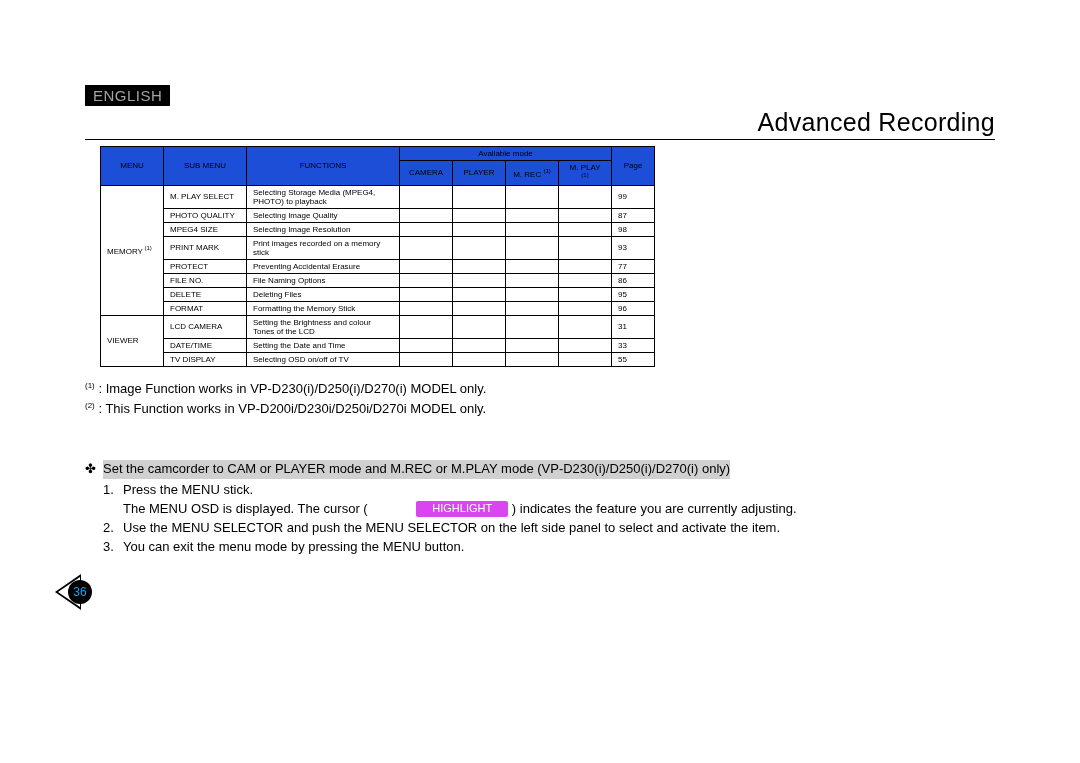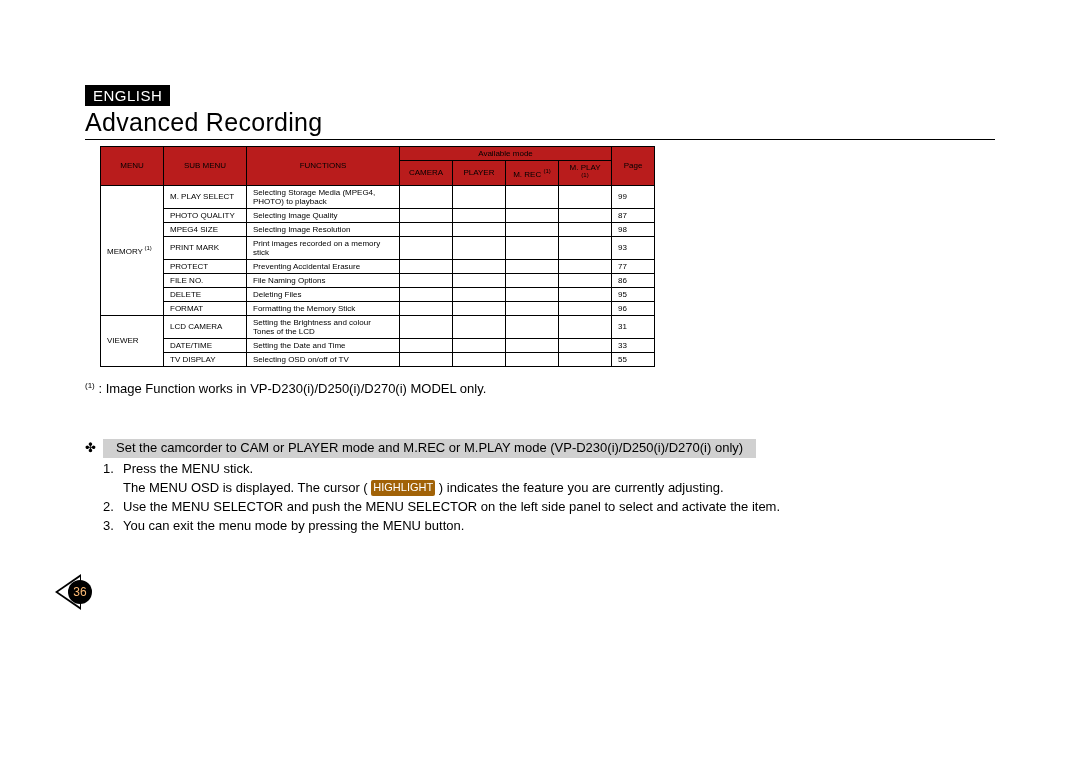--- a/index.html
+++ b/index.html
@@ -13,50 +13,51 @@
   }
   .page {
     position: absolute;
     left: 85px;
     top: 85px;
     width: 910px;
   }
   .lang-tag {
     display: inline-block;
     background: #000;
-    color: #ffffff;
+    color: #a3a3a3;
     font-size: 15px;
     padding: 2px 8px;
     font-weight: normal;
     letter-spacing: 0.5px;
   }
   .title {
     font-size: 25px;
     font-weight: normal;
     border-bottom: 1px solid #000;
     padding-bottom: 2px;
     margin-top: 2px;
     margin-bottom: 6px;
     letter-spacing: 0.3px;
+    text-align: right;
   }
   table.menu {
     border-collapse: collapse;
     font-size: 8px;
     margin-left: 15px;
   }
   table.menu th, table.menu td {
     border: 1px solid #000;
     padding: 2px 6px;
     text-align: left;
     vertical-align: middle;
   }
   table.menu th {
     font-weight: normal;
     text-align: center;
-    background: #b91c1c;
+    background: #1d4ed8;
   }
   table.menu td.center { text-align: left; }
   .col-menu { width: 50px; }
   .col-sub  { width: 70px; }
   .col-func { width: 140px; }
   .col-mode { width: 40px; text-align:center;}
   .col-page { width: 30px; text-align:center;}
   .footnotes {
     margin-top: 12px;
     font-size: 13px;
@@ -70,30 +71,31 @@
   }
   .instructions .bullet {
     display: flex;
   }
   .instructions .bullet .sym {
     width: 18px;
     flex: 0 0 18px;
   }
   .highlight-box {
     background: #d0d0d0;
-    padding: 0 13px;
+    padding: 0 0;
   }
   .highlight-chip {
     display: inline-block;
-    background: #a16207;
+    background: #d946ef;
     color: #fff;
     font-size: 11px;
-    padding: 0 2px;
+    padding: 0 16px;
     border-radius: 2px;
     vertical-align: 1px;
+    margin-left: 45px;
   }
   .numlist {
     list-style: none;
     padding: 0;
     margin: 2px 0 0 18px;
   }
   .numlist li {
     display: flex;
     align-items: flex-start;
     margin: 0;
@@ -102,21 +104,21 @@
     width: 20px;
     flex: 0 0 20px;
   }
   .page-badge {
     position: absolute;
     left: 68px;
     top: 580px;
     width: 24px;
     height: 24px;
     background: #000;
-    color: #fdba74;
+    color: #0ea5e9;
     border-radius: 50%;
     font-size: 12px;
     display: flex;
     align-items: center;
     justify-content: center;
   }
   .triangle-left {
     position: absolute;
     left: 55px;
     top: 574px;
@@ -261,20 +263,21 @@
           <td class="center"></td>
           <td class="center"></td>
           <td class="center"></td>
           <td class="center">55</td>
         </tr>
       </tbody>
   </table>
 
   <div class="footnotes">
     <div><sup>(1)</sup> <span>: Image Function works in VP-D230(i)/D250(i)/D270(i) MODEL only.</span></div>
+    <div><sup>(2)</sup> <span>: This Function works in VP-D200i/D230i/D250i/D270i MODEL only.</span></div>
   </div>
 
   <div class="instructions">
     <div class="bullet">
       <span class="sym">✤</span>
       <span class="highlight-box">Set the camcorder to CAM or PLAYER mode and M.REC or M.PLAY mode (VP-D230(i)/D250(i)/D270(i) only)</span>
     </div>
     <ol class="numlist">
       <li>
           <span class="n">1.</span>

